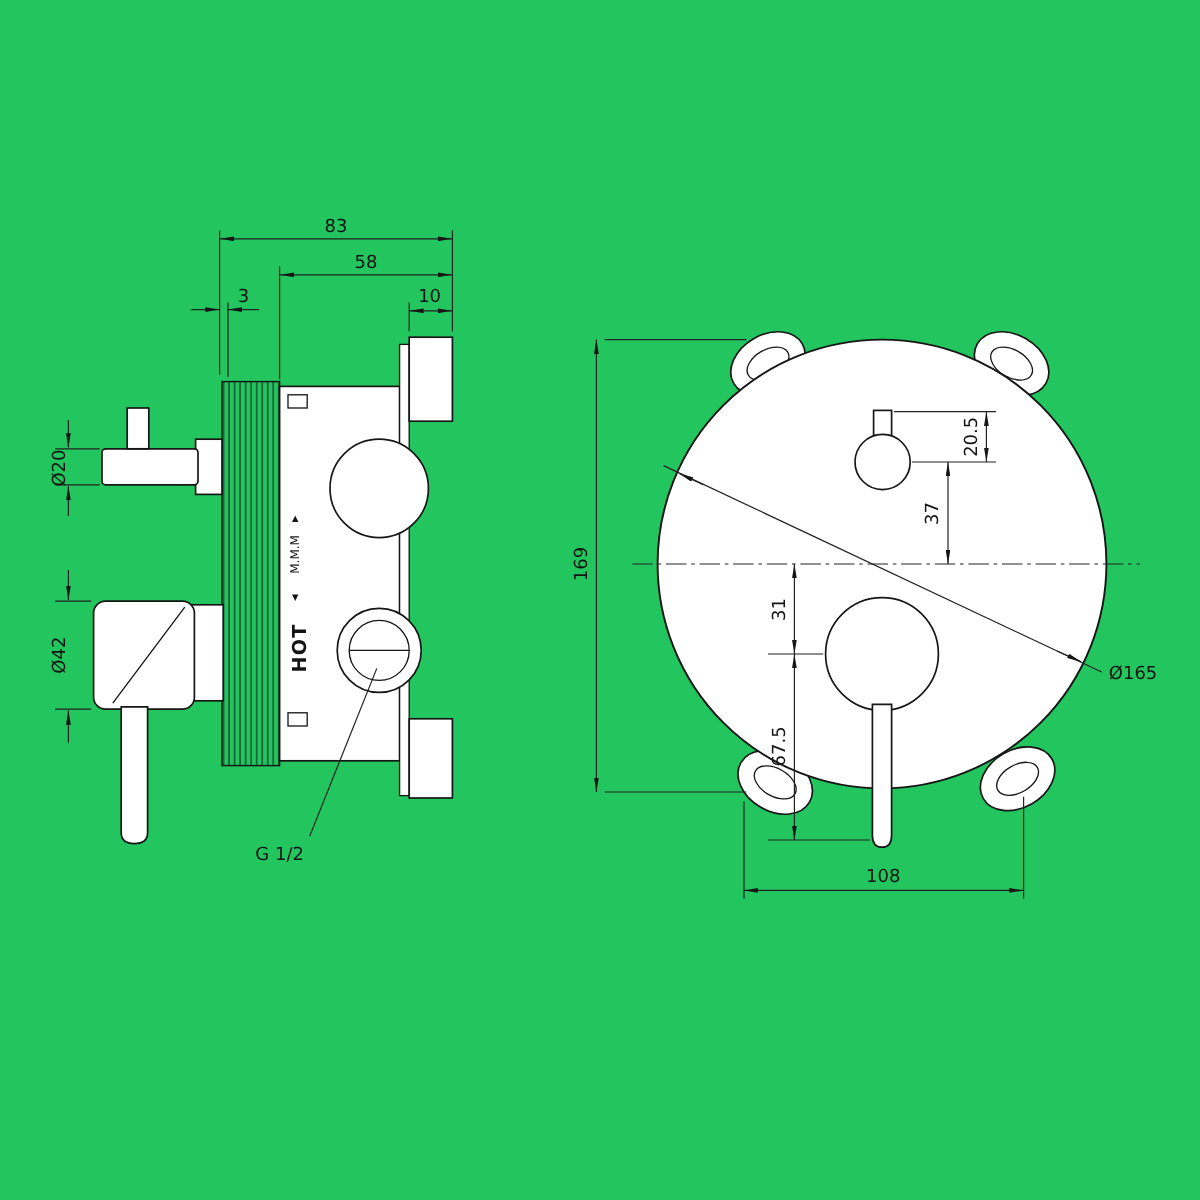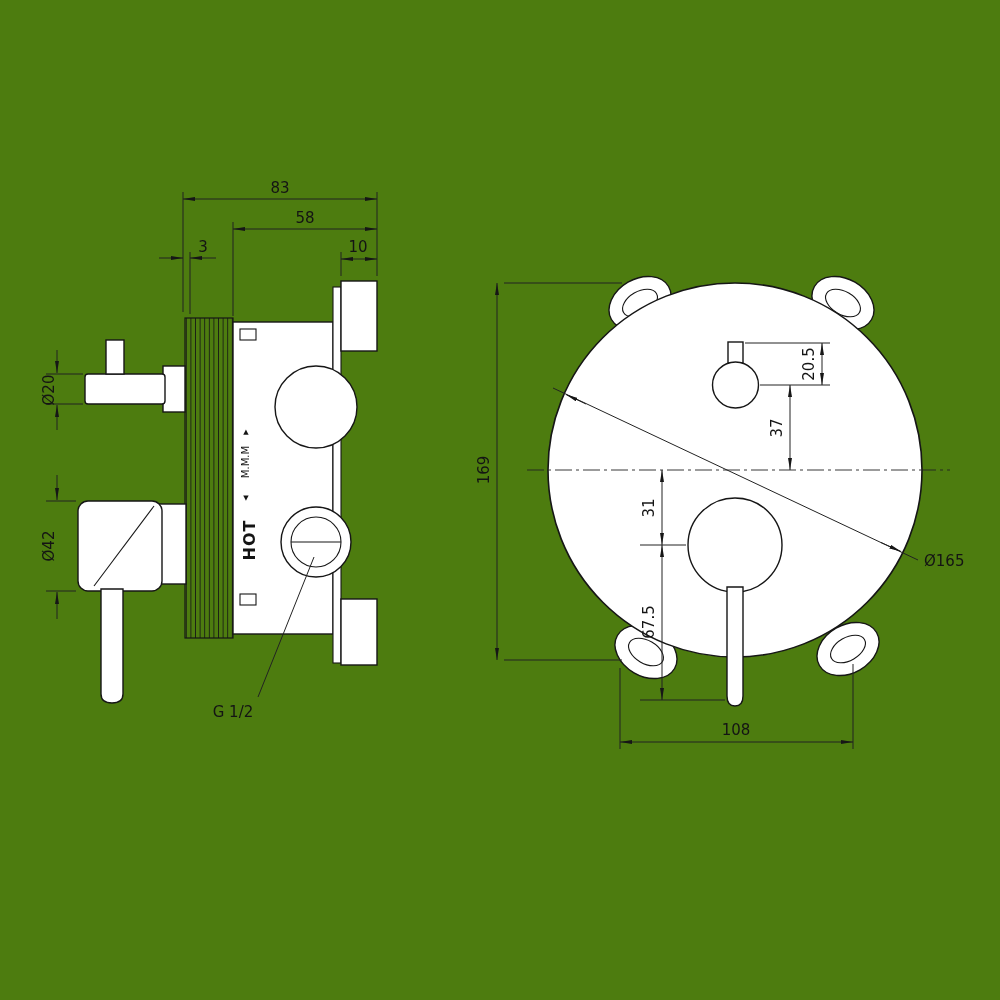--- a/index.html
+++ b/index.html
@@ -1,16 +1,16 @@
 <!DOCTYPE html>
 <html><head>
 <meta charset="utf-8">
 <style>
   html,body{margin:0;padding:0;background:#ffffff;}
-  .canvas{width:1000px;height:1000px;background:#4d7c0f;position:relative;overflow:hidden;}
+  .canvas{width:1000px;height:1000px;background:#22c55e;position:relative;overflow:hidden;}
   svg{display:block;}
   text{font-family:"DejaVu Sans","Liberation Sans",sans-serif;font-size:15px;fill:#141414;}
   .p{fill:#ffffff;stroke:#161616;stroke-width:1.4;}
   .p2{fill:#ffffff;stroke:#161616;stroke-width:1.1;}
   .ln{fill:none;stroke:#161616;stroke-width:1.1;}
   .d{fill:none;stroke:#222222;stroke-width:1;}
   .cl{fill:none;stroke:#222222;stroke-width:0.9;stroke-dasharray:17 4 3 4;}
   .small{font-size:10px;}
   .tiny{font-size:7px;}
   .hot{font-size:16px;font-weight:bold;letter-spacing:1px;}

